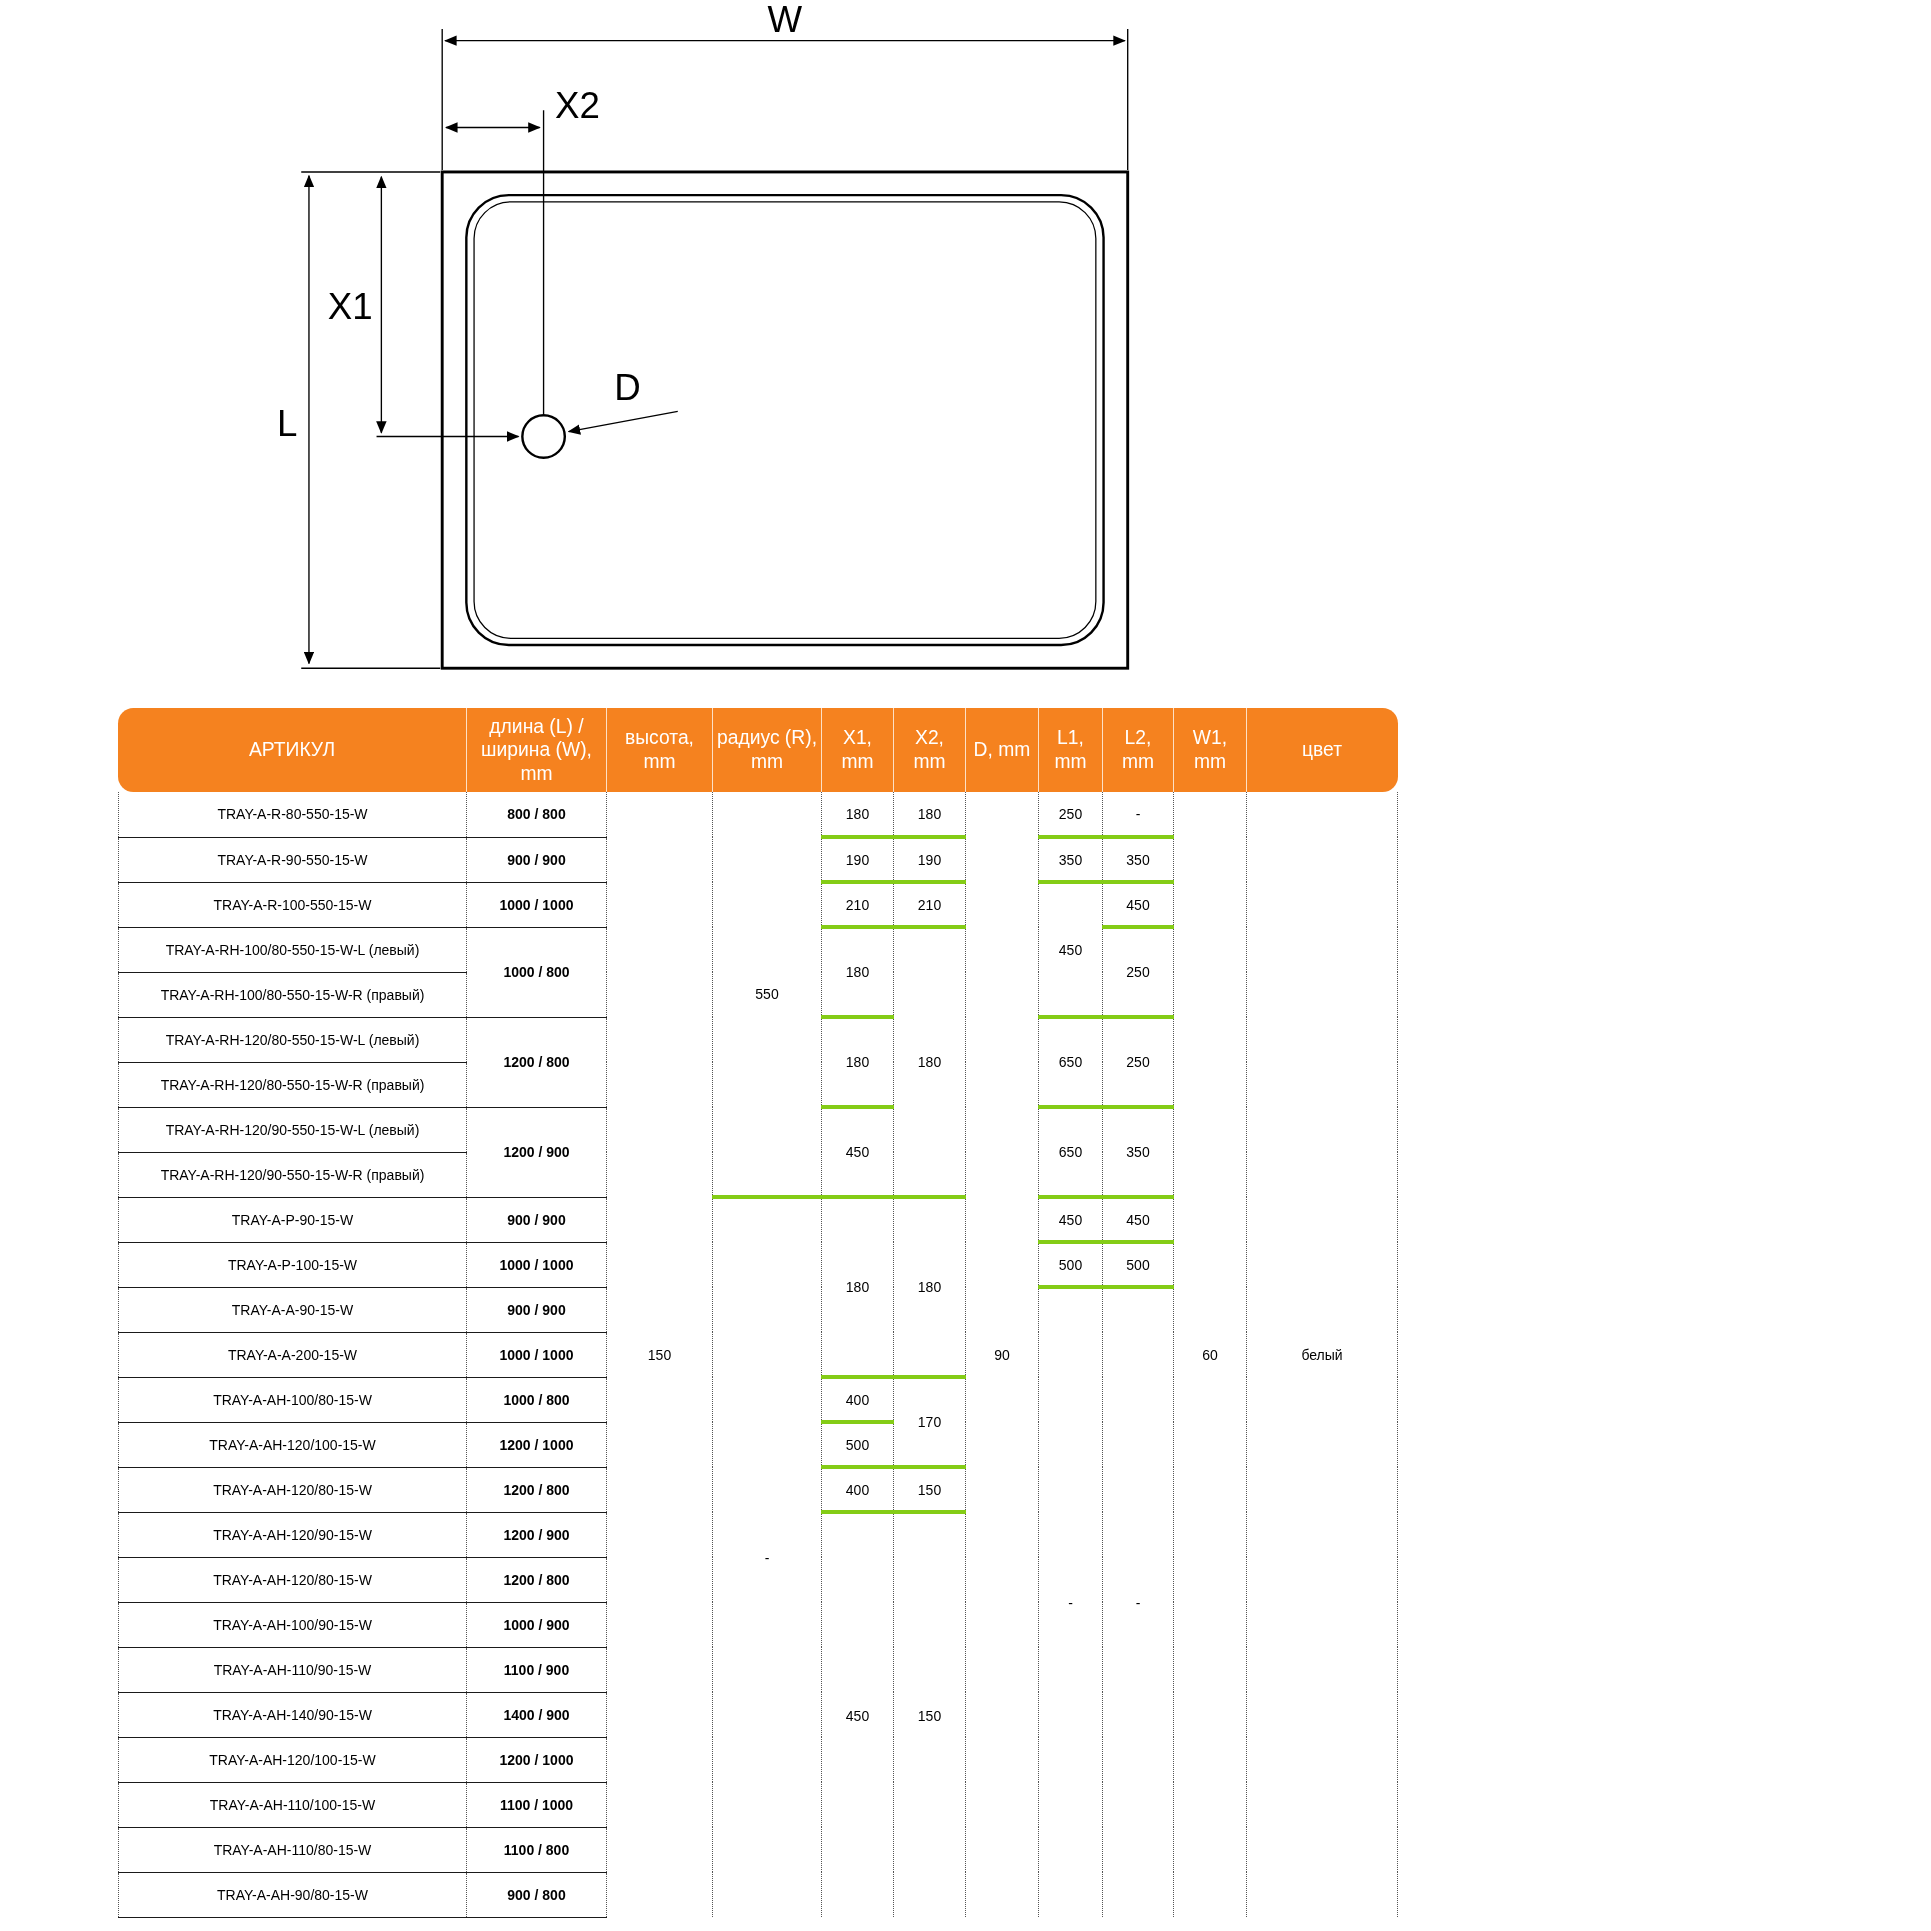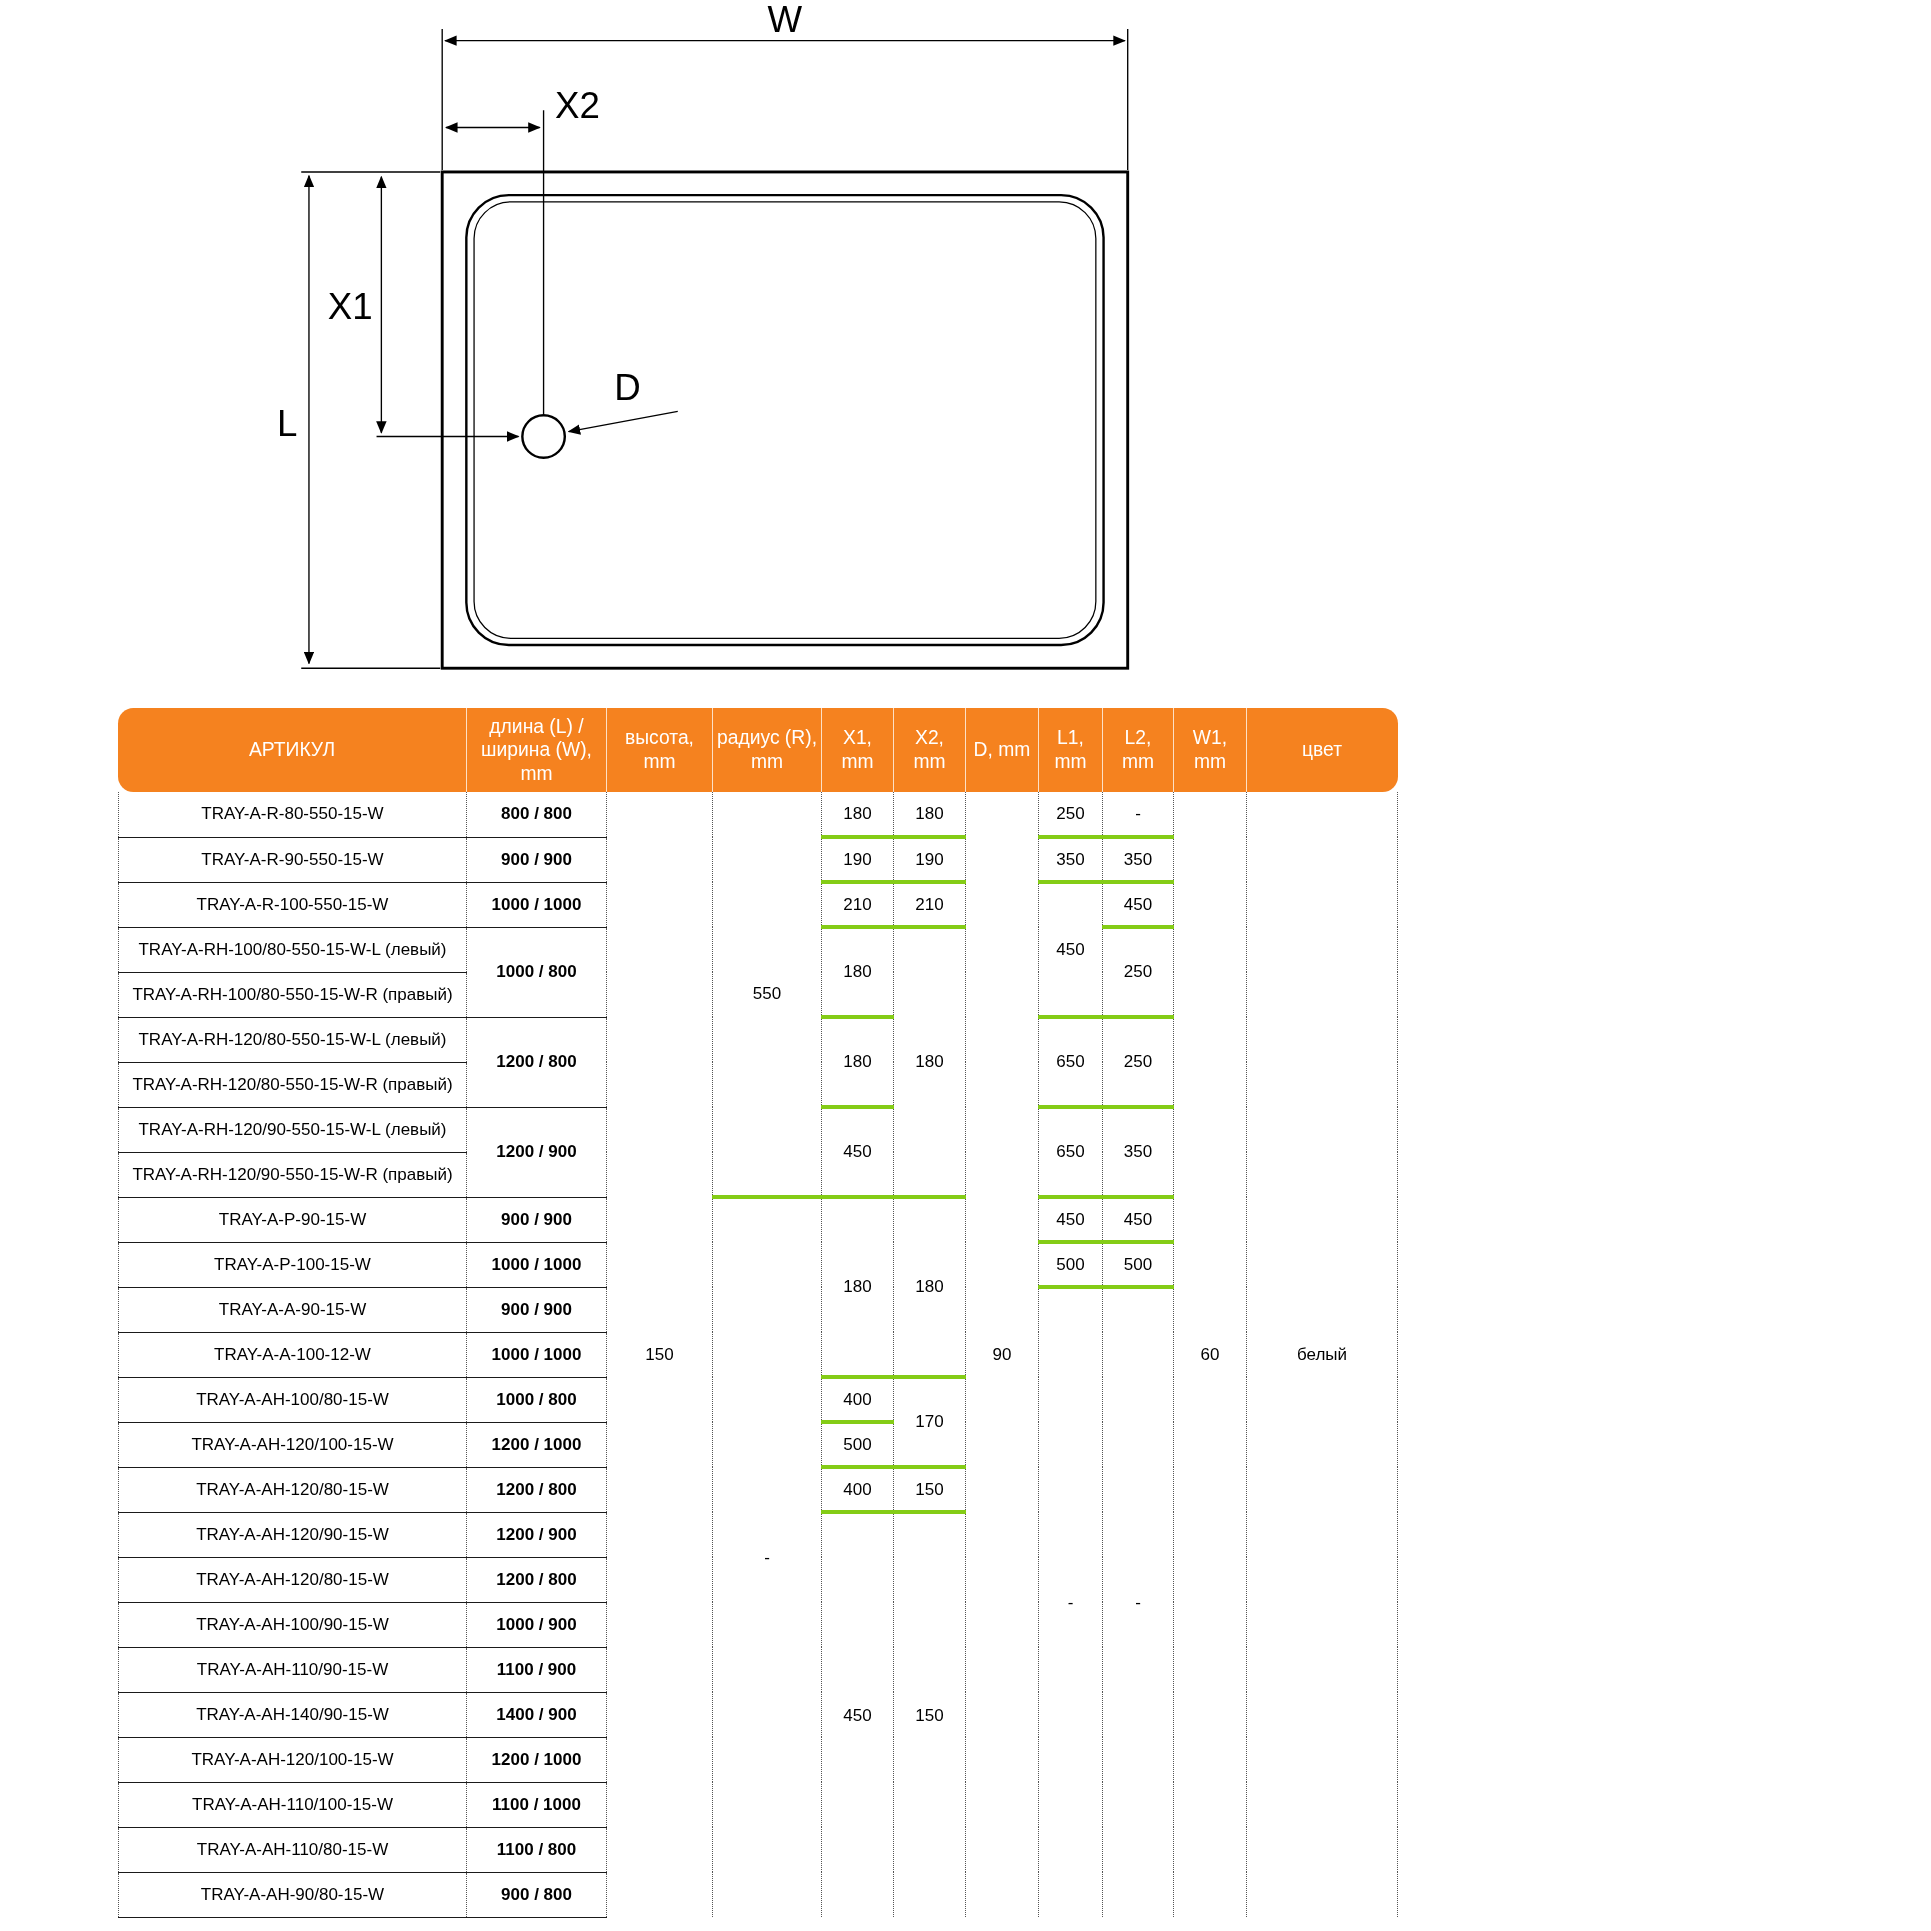--- a/index.html
+++ b/index.html
@@ -21,21 +21,21 @@
     box-sizing:border-box; border-left:1px solid rgba(255,255,255,.75);
   }
   .th:first-child { border-left:none; }
   .th span { display:block; }
 
   .w-art{width:348px} .w-lw{width:140px} .w-h{width:106px} .w-r{width:109px}
   .w-x1{width:72px} .w-x2{width:72px} .w-d{width:73px} .w-l1{width:64px}
   .w-l2{width:71px} .w-w1{width:73px} .w-col{width:151px}
 
   
-  table.body { border-collapse:collapse; table-layout:fixed; width:1280px; font-size:17px; }
+  table.body { border-collapse:collapse; table-layout:fixed; width:1280px; font-size:14px; }
   table.body tbody tr { height:45px; }
   table.body td {
     text-align:center; vertical-align:middle; padding:0 1.9px;
     border-left:1px dotted #555; overflow:hidden; white-space:nowrap;
   }
   td.c-art { text-align:left; padding-left:9.7px; border-bottom:1px solid #1a1a1a; }
   td.c-lw  { border-bottom:1px solid #1a1a1a;font-weight:bold; }
   td.c-val { border-top:4px solid #84cc16; }
   tr.first td.c-val { border-top:none; }
   td.c-color { border-right:1px dotted #555; }
@@ -223,21 +223,21 @@
           <td class="c-val">500</td>
           <td class="c-val">500</td>
         </tr>
         <tr>
           <td class="c-art">TRAY-A-A-90-15-W</td>
           <td class="c-lw">900 / 900</td>
           <td class="c-val" rowspan="14">-</td>
           <td class="c-val" rowspan="14">-</td>
         </tr>
         <tr>
-          <td class="c-art">TRAY-A-A-100-12-W</td>
+          <td class="c-art">TRAY-A-A-200-15-W</td>
           <td class="c-lw">1000 / 1000</td>
         </tr>
         <tr>
           <td class="c-art">TRAY-A-AH-100/80-15-W</td>
           <td class="c-lw">1000 / 800</td>
           <td class="c-val">400</td>
           <td class="c-val" rowspan="2">170</td>
         </tr>
         <tr>
           <td class="c-art">TRAY-A-AH-120/100-15-W</td>

